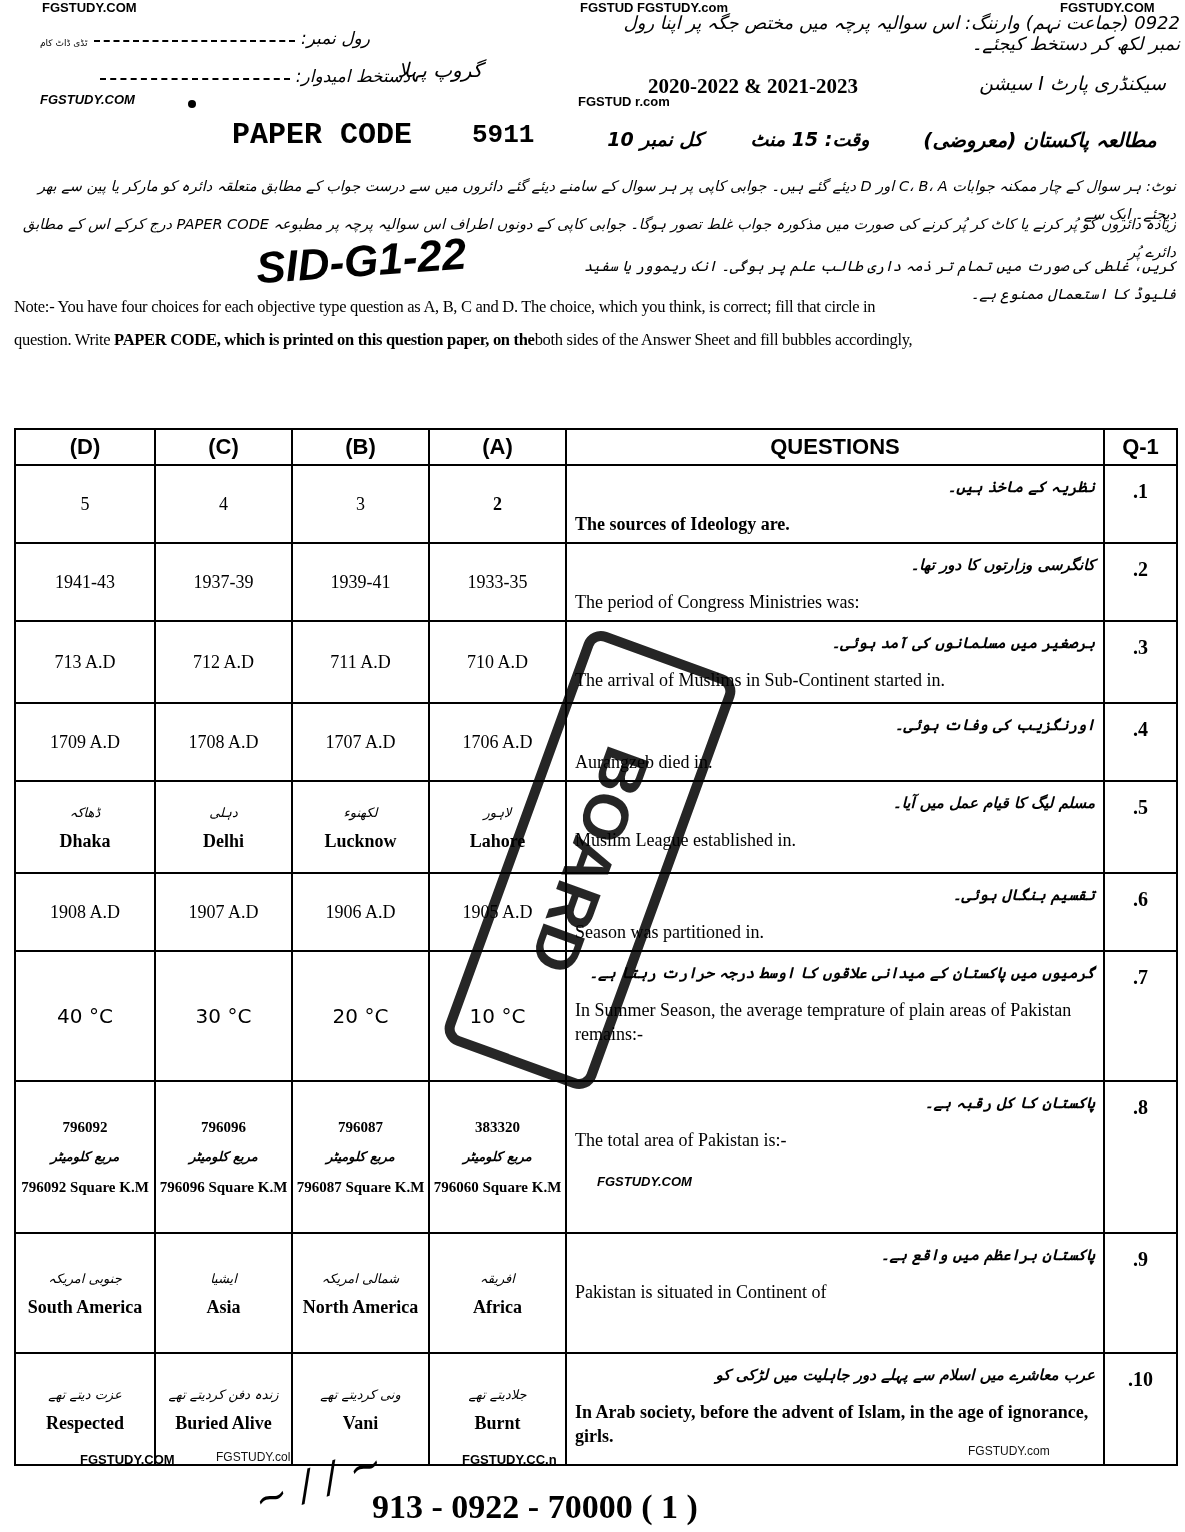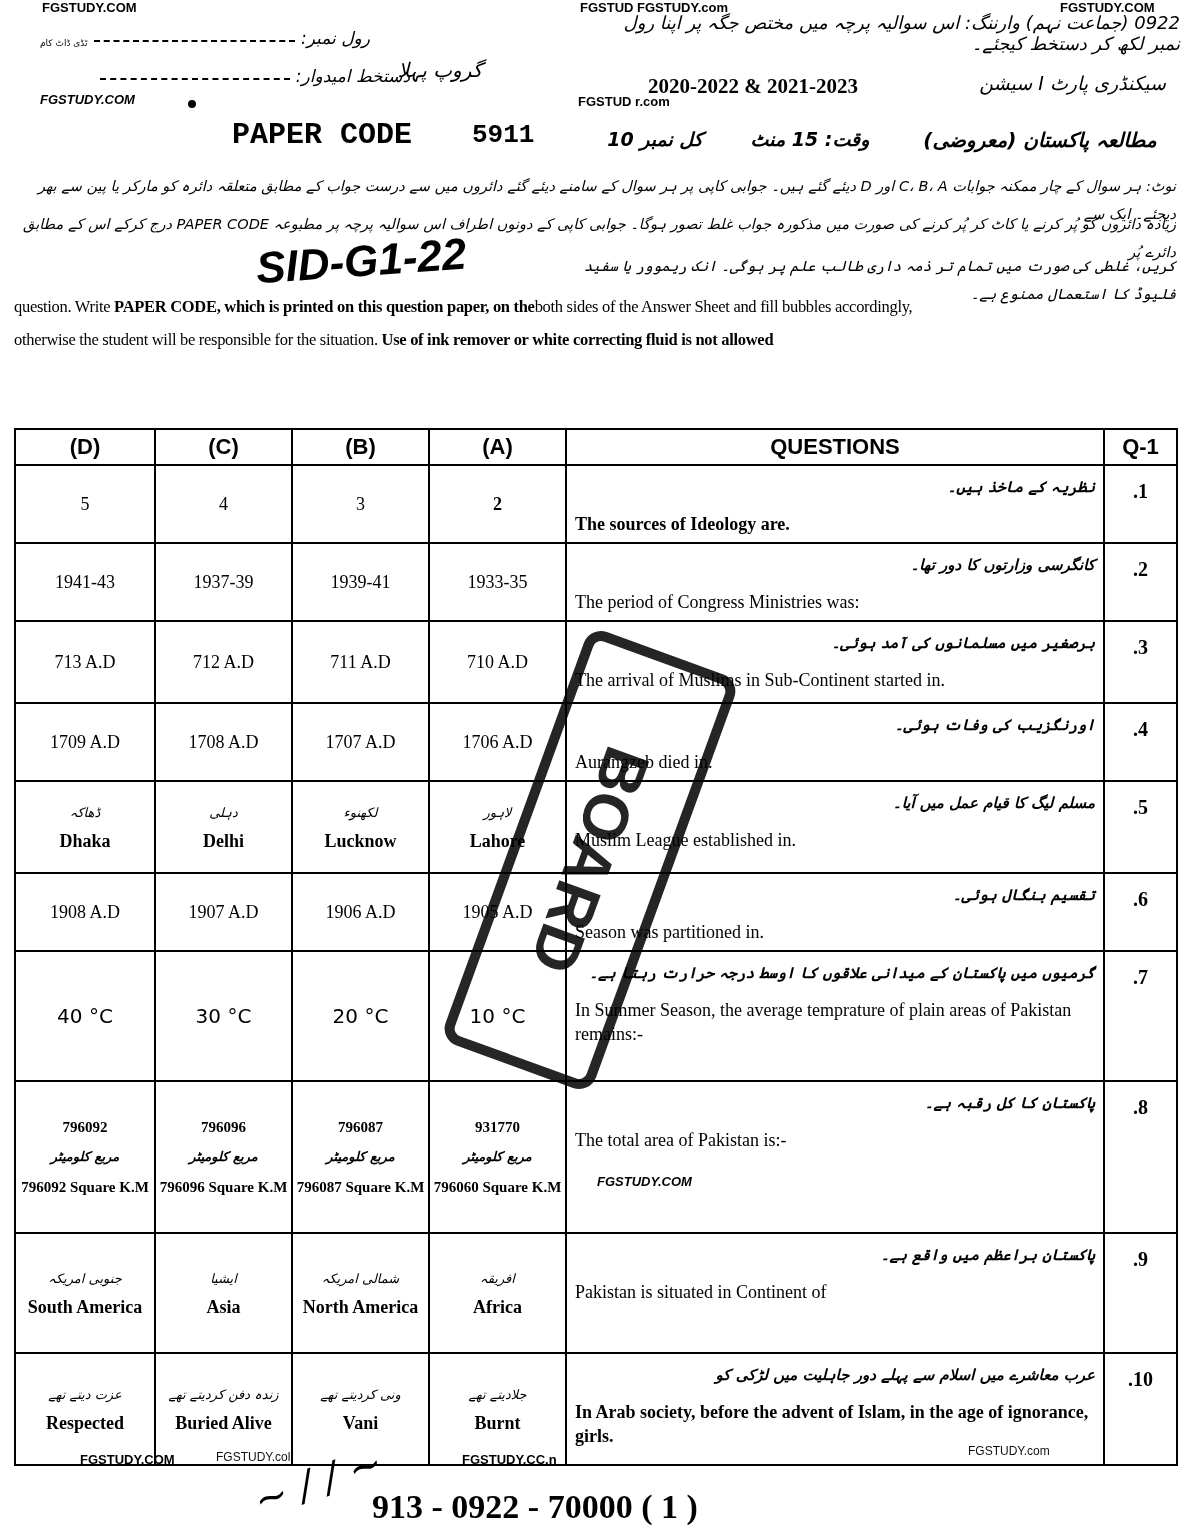--- a/index.html
+++ b/index.html
@@ -86,22 +86,22 @@
 <div class="abs urdu" style="left:740px;top:128px;width:140px;text-align:center;font-size:19px;font-weight:bold;">وقت: 15 منٹ</div>
 <div class="abs urdu" style="left:900px;top:128px;width:280px;text-align:center;font-size:20px;font-weight:bold;">مطالعہ پاکستان (معروضی)</div>
 
 <div class="abs urdu" style="left:14px;top:172px;width:1162px;text-align:right;font-size:14.5px;line-height:28px;">نوٹ: ہر سوال کے چار ممکنہ جوابات C، B، A اور D دیئے گئے ہیں۔ جوابی کاپی پر ہر سوال کے سامنے دیئے گئے دائروں میں سے درست جواب کے مطابق متعلقہ دائرہ کو مارکر یا پین سے بھر دیجئے۔ ایک سے</div>
 <div class="abs urdu" style="left:14px;top:210px;width:1162px;text-align:right;font-size:14.5px;line-height:28px;">زیادہ دائروں کو پُر کرنے یا کاٹ کر پُر کرنے کی صورت میں مذکورہ جواب غلط تصور ہوگا۔ جوابی کاپی کے دونوں اطراف اس سوالیہ پرچہ پر مطبوعہ PAPER CODE درج کرکے اس کے مطابق دائرے پُر</div>
 <div class="abs urdu" style="left:540px;top:252px;width:636px;text-align:right;font-size:14.5px;line-height:28px;">کریں، غلطی کی صورت میں تمام تر ذمہ داری طالب علم پر ہوگی۔ انک ریموور یا سفید فلیوڈ کا استعمال ممنوع ہے۔</div>
 
 <div class="abs handwritten" style="left:256px;top:236px;">SID-G1-22</div>
 
 <div class="abs note-en" style="top:290px;">
+  <div>Note:- You have four choices for each objective type question as A, B, C and D. The choice, which you think, is correct; fill that circle in</div>
   <div><span>question. Write </span><b>PAPER CODE, which is printed on this question paper, on the</b><span>both sides of the Answer Sheet and fill bubbles accordingly,</span></div>
-  <div><span>otherwise the student will be responsible for the situation. </span><b>Use of ink remover or white correcting fluid is not allowed</b></div>
 </div>
 
 <table class="qt">
   <colgroup>
     <col style="width:140px">
       <col style="width:137px">
       <col style="width:137px">
       <col style="width:137px">
       <col style="width:538px">
       <col style="width:73px">
@@ -210,21 +210,21 @@
           <div>796096</div>
           <div class="opt-urdu" style="margin:0;">مربع کلومیٹر</div>
           <div>796096 Square K.M</div>
         </td>
     <td class="opt" style="font-size:15px;line-height:30px;font-weight:bold;">
           <div>796087</div>
           <div class="opt-urdu" style="margin:0;">مربع کلومیٹر</div>
           <div>796087 Square K.M</div>
         </td>
     <td class="opt" style="font-size:15px;line-height:30px;font-weight:bold;">
-          <div>931770</div>
+          <div>383320</div>
           <div class="opt-urdu" style="margin:0;">مربع کلومیٹر</div>
           <div>796060 Square K.M</div>
         </td>
     <td class="qcell">
       <div class="q-urdu">پاکستان کا کل رقبہ ہے۔</div>
       <div class="q-en">The total area of Pakistan is:-</div>
       <div class="wm wm-i" style="position:absolute;left:30px;top:92px;">FGSTUDY.COM</div>
     </td>
     <td class="qnum">.8</td>
   </tr>

